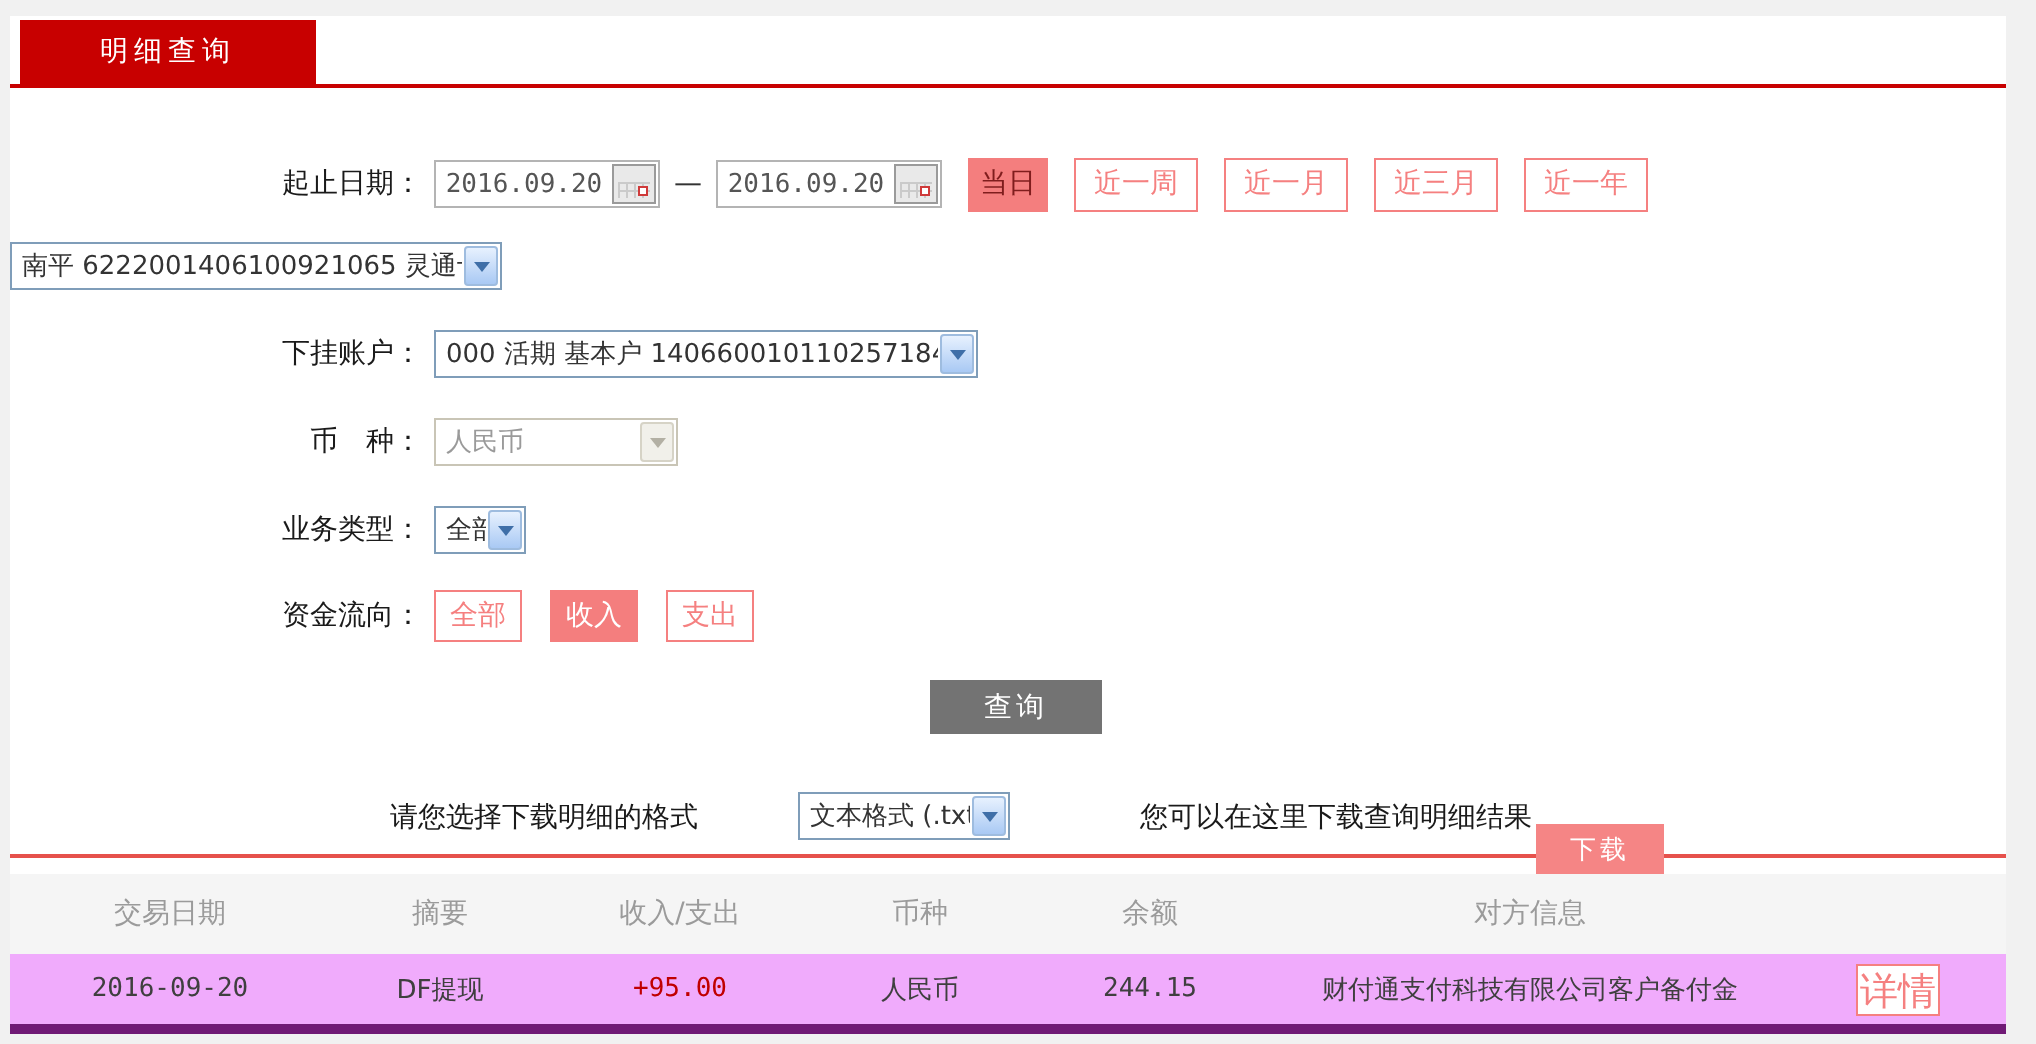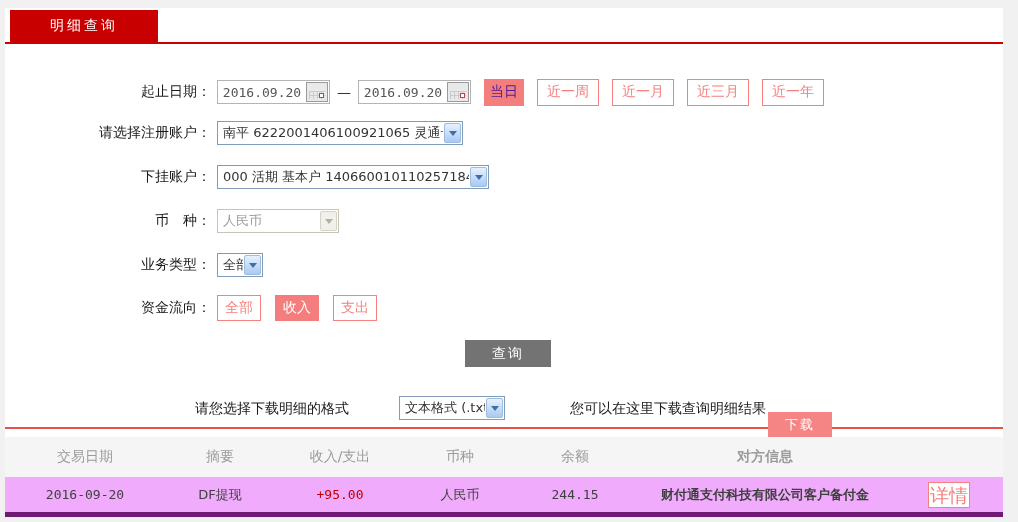--- a/index.html
+++ b/index.html
@@ -68,21 +68,21 @@
     width: 5px; height: 5px; border: 1px solid #cf3a3a; background: #fff;
   }
   .date-sep { margin: 0 7px; color: #333; font-size: 14px; }
 
   
   .qbtn {
     height: 27px; margin-left: 13px; padding: 0 9px;
     border: 1px solid #f58080; color: #f58080; background: #fff;
     font-size: 14px; display: flex; align-items: center; cursor: pointer;
   }
-  .qbtn.active { background: #f47e7e; color: #4c1d95; border-color: #f47e7e; padding: 0 5px; text-align: center; }
+  .qbtn.active { background: #f47e7e; color: #7f1d1d; border-color: #f47e7e; padding: 0 5px; text-align: center; }
 
   
   .xpsel {
     height: 24px; border: 1px solid #7f9db9; background: #fff;
     display: flex; align-items: center; cursor: pointer;
   }
   .xpsel .val {
     flex: 1; padding: 0 5px; font-size: 13px; color: #333;
     white-space: nowrap; overflow: hidden;
   }
@@ -145,21 +145,21 @@
     display: flex; align-items: center; height: 40px;
     margin-top: 8px; background: #f5f5f5; color: #9b9b9b; font-size: 14px; justify-content: center;
   }
   .trow {
     display: flex; align-items: center; height: 40px;
     background: #f0abfc; color: #3f3f3f; font-size: 13px;
     border-bottom: 5px solid #701a75;
   }
   .c { text-align: center; white-space: nowrap; overflow: hidden; }
   .c1 { width: 160px; } .c2 { width: 110px; } .c3 { width: 130px; }
-  .c4 { width: 110px; } .c5 { width: 120px; } .c6 { width: 260px; font-weight: bold; }
+  .c4 { width: 110px; } .c5 { width: 120px; } .c6 { width: 260px; }
   .c7 { flex: 1; display: flex; justify-content: center; }
   .mono { font-family: "DejaVu Sans Mono", monospace; }
   .amount { color: #c00000; }
   .detail-btn {
     width: 42px; height: 26px; background: #fff;
     border: 1px solid #f58080; color: #f58080; font-size: 19px;
     cursor: pointer; font-family: "DejaVu Sans", sans-serif;
   }
 </style>
 </head>
@@ -190,21 +190,20 @@
         </span>
       </div>
       <span class="qbtn active">当日</span>
       <span class="qbtn">近一周</span>
       <span class="qbtn">近一月</span>
       <span class="qbtn">近三月</span>
       <span class="qbtn">近一年</span>
     </div>
 
     <div class="frow r2">
-      <div class="flabel">请选择注册账户：</div>
       <div class="xpsel w-register">
         <span class="val">南平 6222001406100921065 灵通卡</span>
         <span class="arrow">
             <i></i>
           </span>
       </div>
     </div>
 
     <div class="frow r3">
       <div class="flabel">下挂账户：</div>

